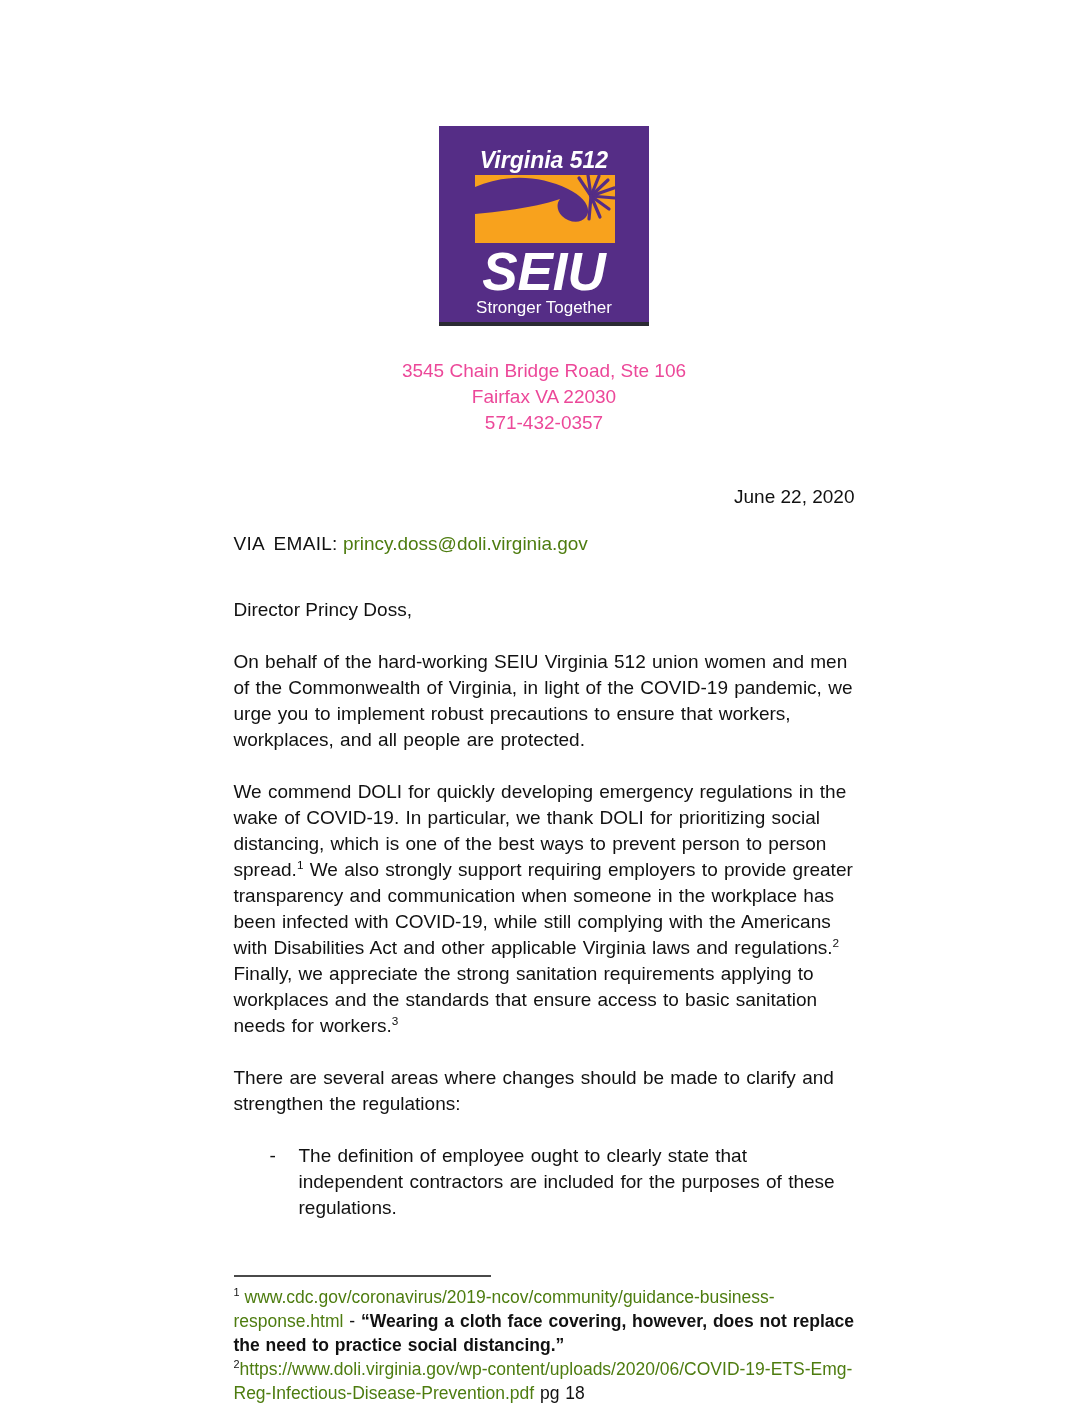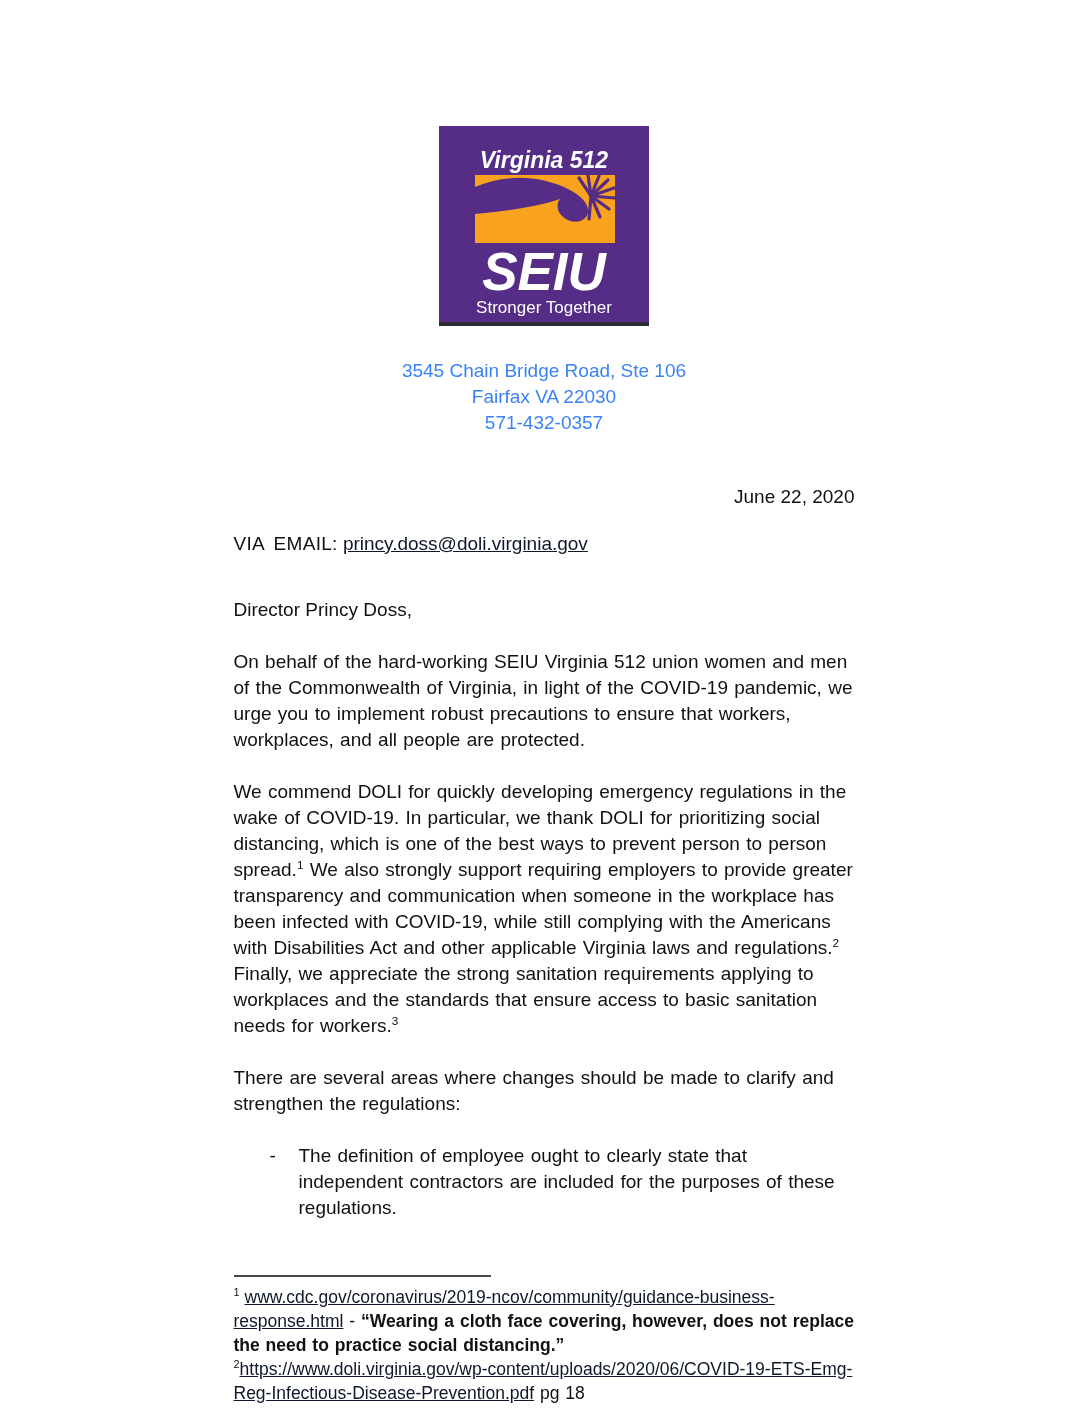--- a/index.html
+++ b/index.html
@@ -19,21 +19,21 @@
     padding-top: 126px;
     display: flex;
     justify-content: center;
   }
   .logo-wrap svg { display: block; }
   .address {
     margin-top: 32px;
     text-align: center;
     font-size: 19px;
     line-height: 26px;
-    color: #3b82f6;
+    color: #ec4899;
   }
   .date-line {
     margin-top: 48px;
     text-align: right;
     font-size: 19px;
     line-height: 26px;
   }
   .via-line {
     margin-top: 21px;
     font-size: 19px;
@@ -76,22 +76,21 @@
   .fn-rule {
     width: 257px;
     height: 0;
     border-top: 2px solid #4a4a4a;
     margin-bottom: 8px;
   }
   .fn { overflow-wrap: break-word; }
   .fn sup { padding-right: 5px; }
   .fn sup.no-gap { padding-right: 0; }
   a.doc-link {
-    color: #0f172a;
-    text-decoration: underline;
+    color: #4d7c0f;
     cursor: pointer;
   }
   .fn-bold { font-weight: bold; }
 </style>
 </head>
 <body>
 
 <div class="page">
 
   <div class="logo-wrap">

